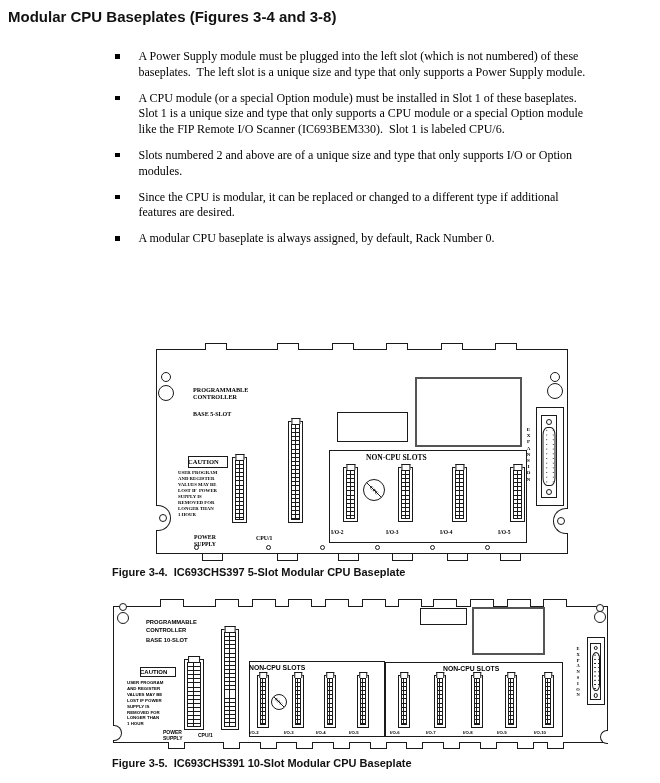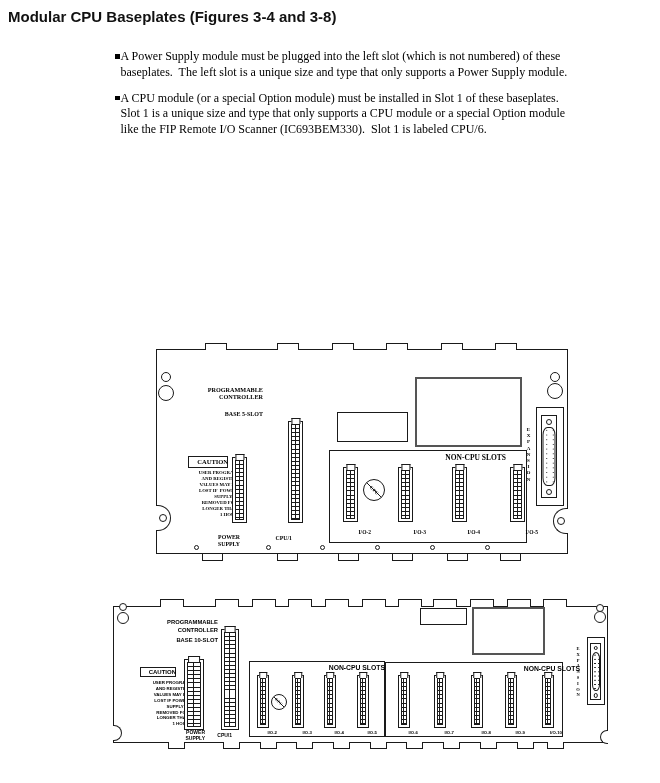--- a/index.html
+++ b/index.html
@@ -1,21 +1,21 @@
 <!DOCTYPE html>
 <html><head>
 <meta charset="utf-8">
 <style>
   * { margin:0; padding:0; box-sizing:border-box; }
   html,body { background:#fff; }
   .page { position:relative; width:660px; height:783px; background:#fff; overflow:hidden;
           font-family:"Liberation Serif","DejaVu Serif",serif; color:#000; }
   .title { position:absolute; left:8px; top:8px; font:bold 15px "Liberation Sans","DejaVu Sans",sans-serif; color:#111; }
   .bullets { position:absolute; left:115px; top:49px; list-style:none; display:flex; flex-direction:column; gap:10.5px; }
-  .bullets li { display:flex; gap:1px; }
+  .bullets li { display:flex; gap:19px; }
   .sq { width:4.5px; height:4.5px; background:#000; margin-top:5px; flex:none; }
   .btxt { font:12px/15.6px "Liberation Serif","DejaVu Serif",serif; white-space:pre; }
 
   .fig { position:absolute; }
   .plate { position:absolute; border:1.8px solid #1a1a1a; background:#fff; }
   .tab { position:absolute; border:1.3px solid #1a1a1a; background:#fff; }
   .tab.t { border-bottom:none; }
   .tab.b { border-top:none; }
   .box { position:absolute; border:1.5px solid #1a1a1a; background:#fff; }
   .rectB { position:absolute; border:2px solid #555; background:#fff; }
@@ -50,21 +50,21 @@
   .vtext { position:absolute; writing-mode:vertical-rl; text-orientation:upright;
            font:bold 5px "Liberation Serif",serif; letter-spacing:1.2px; line-height:1; }
 
   .expbox { position:absolute; border:1.6px solid #1a1a1a; background:#fff; }
   .expinner { position:absolute; border:1px solid #1a1a1a; }
   .expinner .sc { position:absolute; left:50%; transform:translateX(-50%); width:6px; height:6px;
                   border:1px solid #1a1a1a; border-radius:50%; background:#fff; }
   .dsub { position:absolute; left:50%; transform:translateX(-50%); border:1px solid #1a1a1a; border-radius:5px / 8px;
           background-image:radial-gradient(circle .8px at 50% 50%, #1a1a1a 90%, transparent 100%); }
 
-  .dlabel { position:absolute; font-weight:bold; text-align:right; white-space:pre; line-height:1.2;
+  .dlabel { position:absolute; font-weight:bold; text-align:left; white-space:pre; line-height:1.2;
             font-family:"Liberation Serif","DejaVu Serif",serif; }
   .f35 .dlabel { font-family:"Liberation Sans","DejaVu Sans",sans-serif; }
   .caption { position:absolute; font:bold 11px "Liberation Sans","DejaVu Sans",sans-serif; white-space:pre; color:#111; }
 </style>
 </head>
 <body>
 
 <div class="page">
 
   <div class="title">Modular CPU Baseplates (Figures 3-4 and 3-8)</div>
@@ -73,20 +73,34 @@
     <li>
         <span class="sq"></span>
         <span class="btxt">A Power Supply module must be plugged into the left slot (which is not numbered) of these
 baseplates.  The left slot is a unique size and type that only supports a Power Supply module.</span>
       </li>
     <li>
         <span class="sq"></span>
         <span class="btxt">A CPU module (or a special Option module) must be installed in Slot 1 of these baseplates.
 Slot 1 is a unique size and type that only supports a CPU module or a special Option module
 like the FIP Remote I/O Scanner (IC693BEM330).  Slot 1 is labeled CPU/6.</span>
+      </li>
+    <li>
+        <span class="sq"></span>
+        <span class="btxt">Slots numbered 2 and above are of a unique size and type that only supports I/O or Option
+modules.</span>
+      </li>
+    <li>
+        <span class="sq"></span>
+        <span class="btxt">Since the CPU is modular, it can be replaced or changed to a different type if additional
+features are desired.</span>
+      </li>
+    <li>
+        <span class="sq"></span>
+        <span class="btxt">A modular CPU baseplate is always assigned, by default, Rack Number 0.</span>
       </li>
   </ul>
 
   <div class="fig f34" style="left:156px; top:343px; width:416px; height:222px;">
     <div class="plate" style="left:0; top:6px; width:412px; height:205px;"></div>
 
     <div class="tab t" style="left:49px; top:0; width:22px; height:7px;"></div>
     <div class="tab t" style="left:121px; top:0; width:22px; height:7px;"></div>
     <div class="tab t" style="left:176px; top:0; width:22px; height:7px;"></div>
     <div class="tab t" style="left:230px; top:0; width:22px; height:7px;"></div>
@@ -180,20 +194,21 @@
     </div>
 
     <div class="edgetab r" style="left:0; top:162px; width:15px; height:26px;">
         <span class="c"></span>
       </div>
     <div class="edgetab l" style="left:397px; top:165px; width:15px; height:26px;">
         <span class="c"></span>
       </div>
   </div>
 
+  <div class="caption" style="left:112px; top:566px;">Figure 3-4.  IC693CHS397 5-Slot Modular CPU Baseplate</div>
 
   <div class="fig f35" style="left:113px; top:597px; width:497px; height:158px;">
     <div class="plate" style="left:0; top:9px; width:495px; height:137px;"></div>
 
     <div class="tab t" style="left:47px; top:2px; width:24px; height:8px;"></div>
     <div class="tab t" style="left:102px; top:2px; width:24px; height:8px;"></div>
     <div class="tab t" style="left:139px; top:2px; width:24px; height:8px;"></div>
     <div class="tab t" style="left:175px; top:2px; width:24px; height:8px;"></div>
     <div class="tab t" style="left:212px; top:2px; width:24px; height:8px;"></div>
     <div class="tab t" style="left:249px; top:2px; width:24px; height:8px;"></div>
@@ -306,14 +321,15 @@
         <span class="sc" style="top:1.5px; width:4.5px; height:4.5px;"></span>
         <span class="dsub" style="top:8px; bottom:8px; width:8px; background-size:4px 4.2px;"></span>
         <span class="sc" style="bottom:1.5px; width:4.5px; height:4.5px;"></span>
       </div>
     </div>
 
     <div class="edgetab r" style="left:0; top:128px; width:9px; height:16px;"></div>
     <div class="edgetab l" style="left:487px; top:133px; width:8px; height:14px;"></div>
   </div>
 
+  <div class="caption" style="left:112px; top:757px;">Figure 3-5.  IC693CHS391 10-Slot Modular CPU Baseplate</div>
 
 </div>
 
 </body></html>

